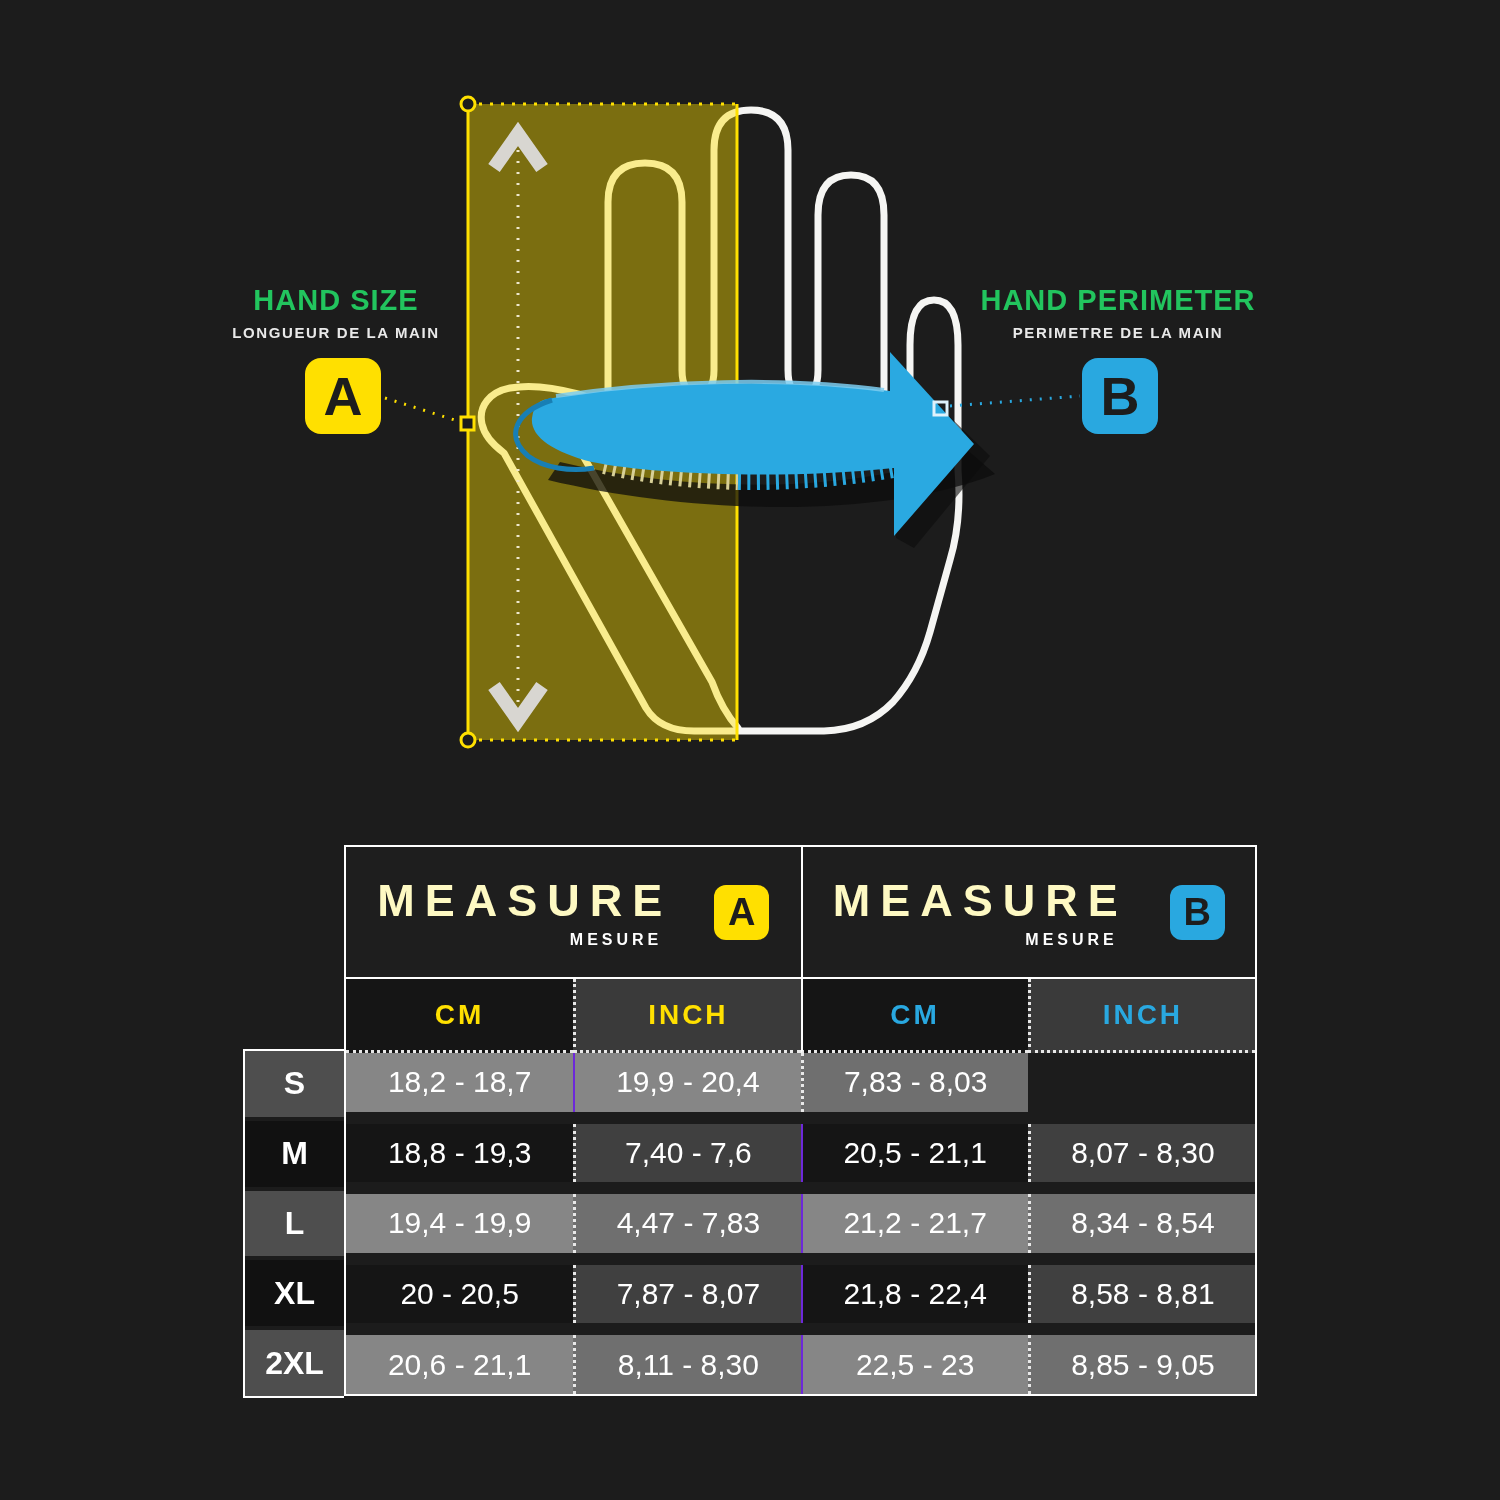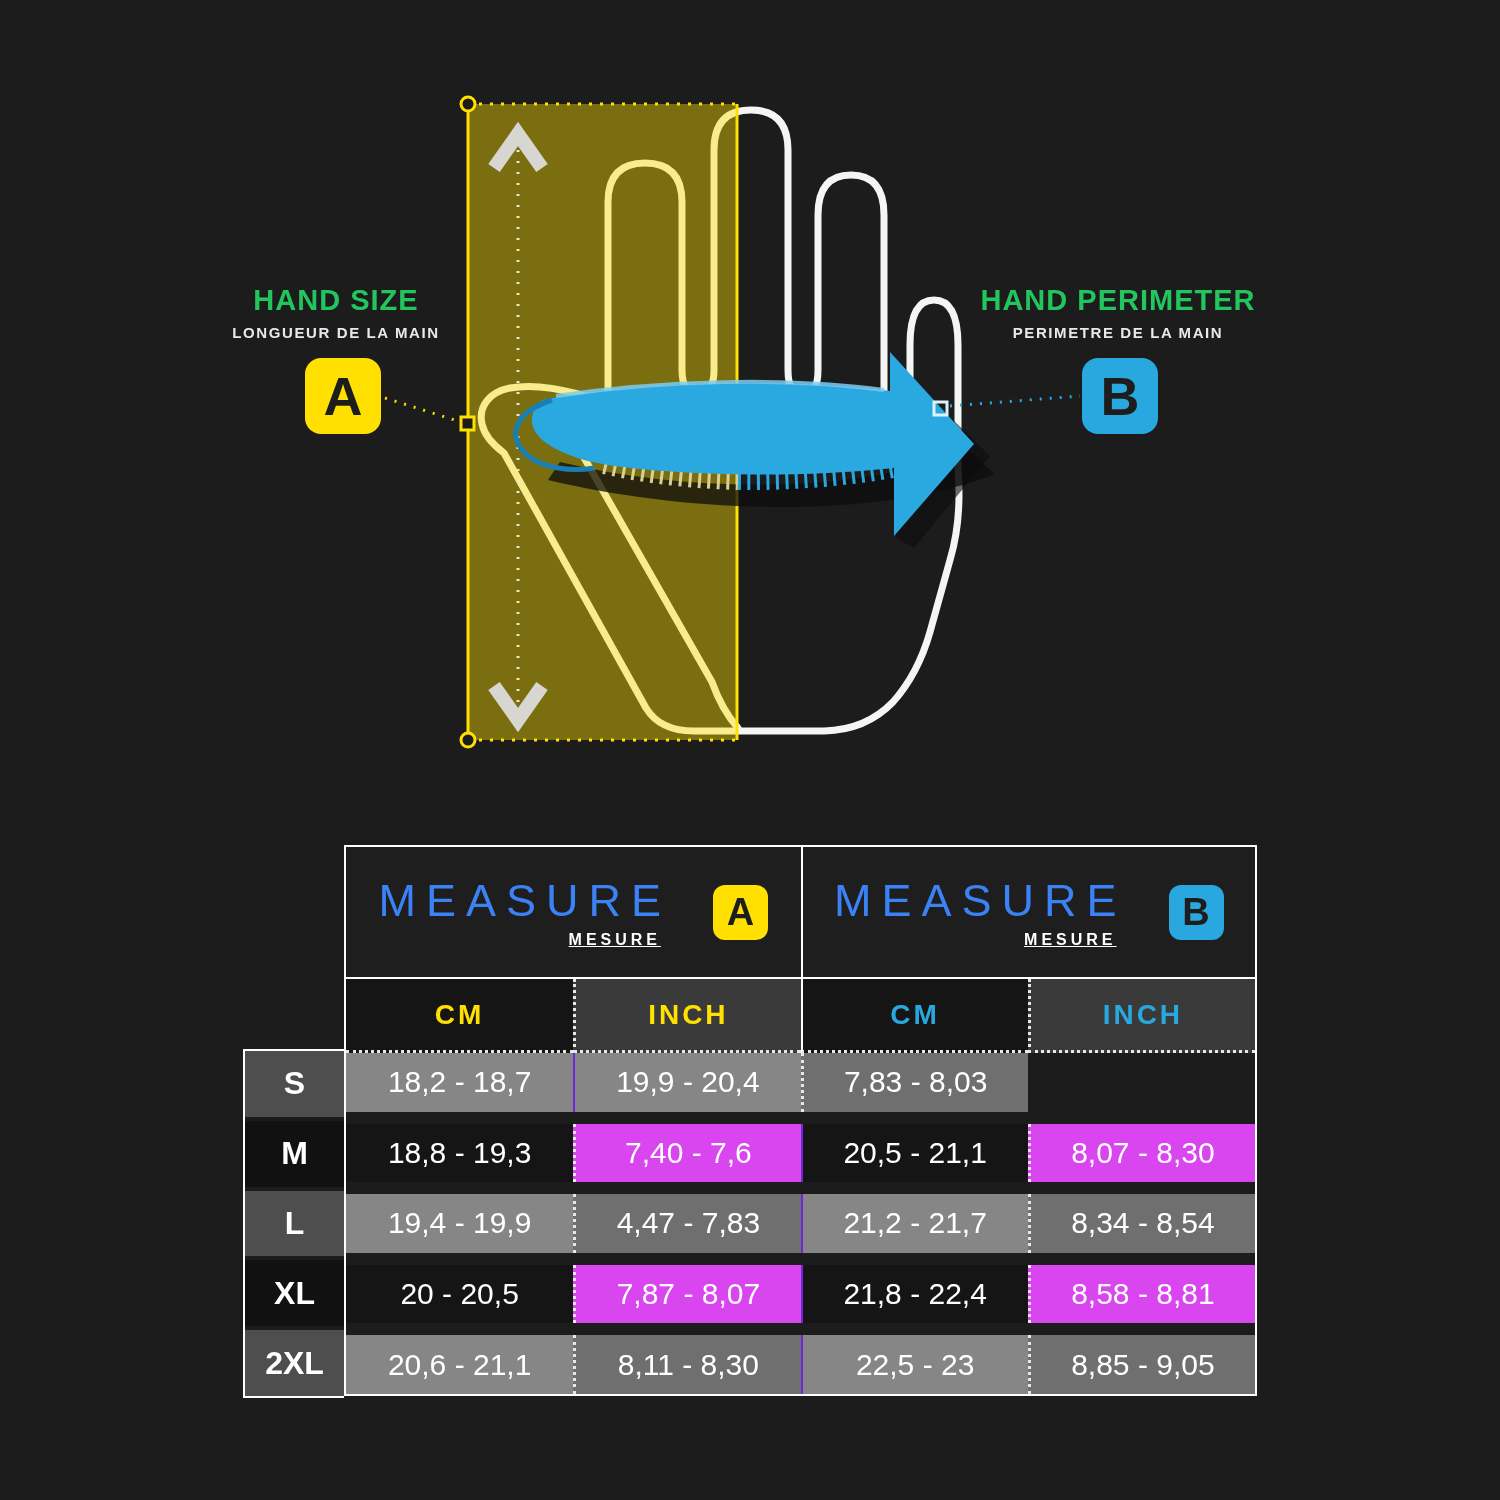--- a/index.html
+++ b/index.html
@@ -36,23 +36,23 @@
 
   .mtable{
     position:absolute;left:344px;top:845px;width:913px;height:551px;
     border:2px solid #fff;box-sizing:border-box;background:#1c1c1c;
     display:flex;flex-direction:column;
   }
   .mhead{height:130px;display:grid;grid-template-columns:1fr 1fr;border-bottom:2px solid #fff;}
   .msec{display:flex;align-items:center;justify-content:center;gap:42px;background:#1e1e1e;}
   .msec-b{border-left:2px solid #fff;}
   .msec-text{display:flex;flex-direction:column;}
-  .msec-title{font-size:45px;font-weight:normal;letter-spacing:10px;color:#3b82f6;}
+  .msec-title{font-size:45px;font-weight:bold;letter-spacing:10px;color:#fef9c3;}
   .msec-sub{font-size:16px;font-weight:bold;letter-spacing:4px;color:#fff;
-    align-self:flex-end;margin-top:4px;margin-right:10px;text-decoration:underline;}
+    align-self:flex-end;margin-top:4px;margin-right:10px;}
   .hbadge{width:55px;height:55px;border-radius:12px;display:flex;align-items:center;
     justify-content:center;font-size:38px;font-weight:bold;color:#1d1d1d;}
   .hbadge-a{background:#ffe000;}
   .hbadge-b{background:#29a8e0;}
 
   .units{height:74px;display:grid;grid-template-columns:repeat(4,1fr);}
   .unit-cell{display:flex;align-items:center;justify-content:center;
     font-size:28px;font-weight:bold;letter-spacing:3px;
     border-bottom:3px dotted #e8e8e8;box-sizing:border-box;}
   .unit-cm{background:#151515;}
@@ -63,21 +63,21 @@
 
   .rows{flex:1;display:flex;flex-direction:column;gap:12px;background:#1c1c1c;}
   .drow{flex:1;display:grid;grid-template-columns:repeat(4,1fr);}
   .dcell{display:flex;align-items:center;justify-content:center;
     font-size:30px;color:#fff;box-sizing:border-box;}
   .dcell.inch{border-left:3px dotted #e8e8e8;}
   .dcell.bcm{border-left:2px solid #6d28d9;}
   .row-light .acm,.row-light .bcm{background:#868686;}
   .row-light .inch{background:#6f6f6f;}
   .row-dark .acm,.row-dark .bcm{background:#151515;}
-  .row-dark .inch{background:#d946ef;}
+  .row-dark .inch{background:#404040;}
 </style>
 </head>
 <body>
 
 <div class="stage">
 
   <svg width="1500" height="820" viewBox="0 0 1500 820">
 
     <path d="M 504 453
          C 492 444 484 434 482 424 C 478 406 490 392 510 388

